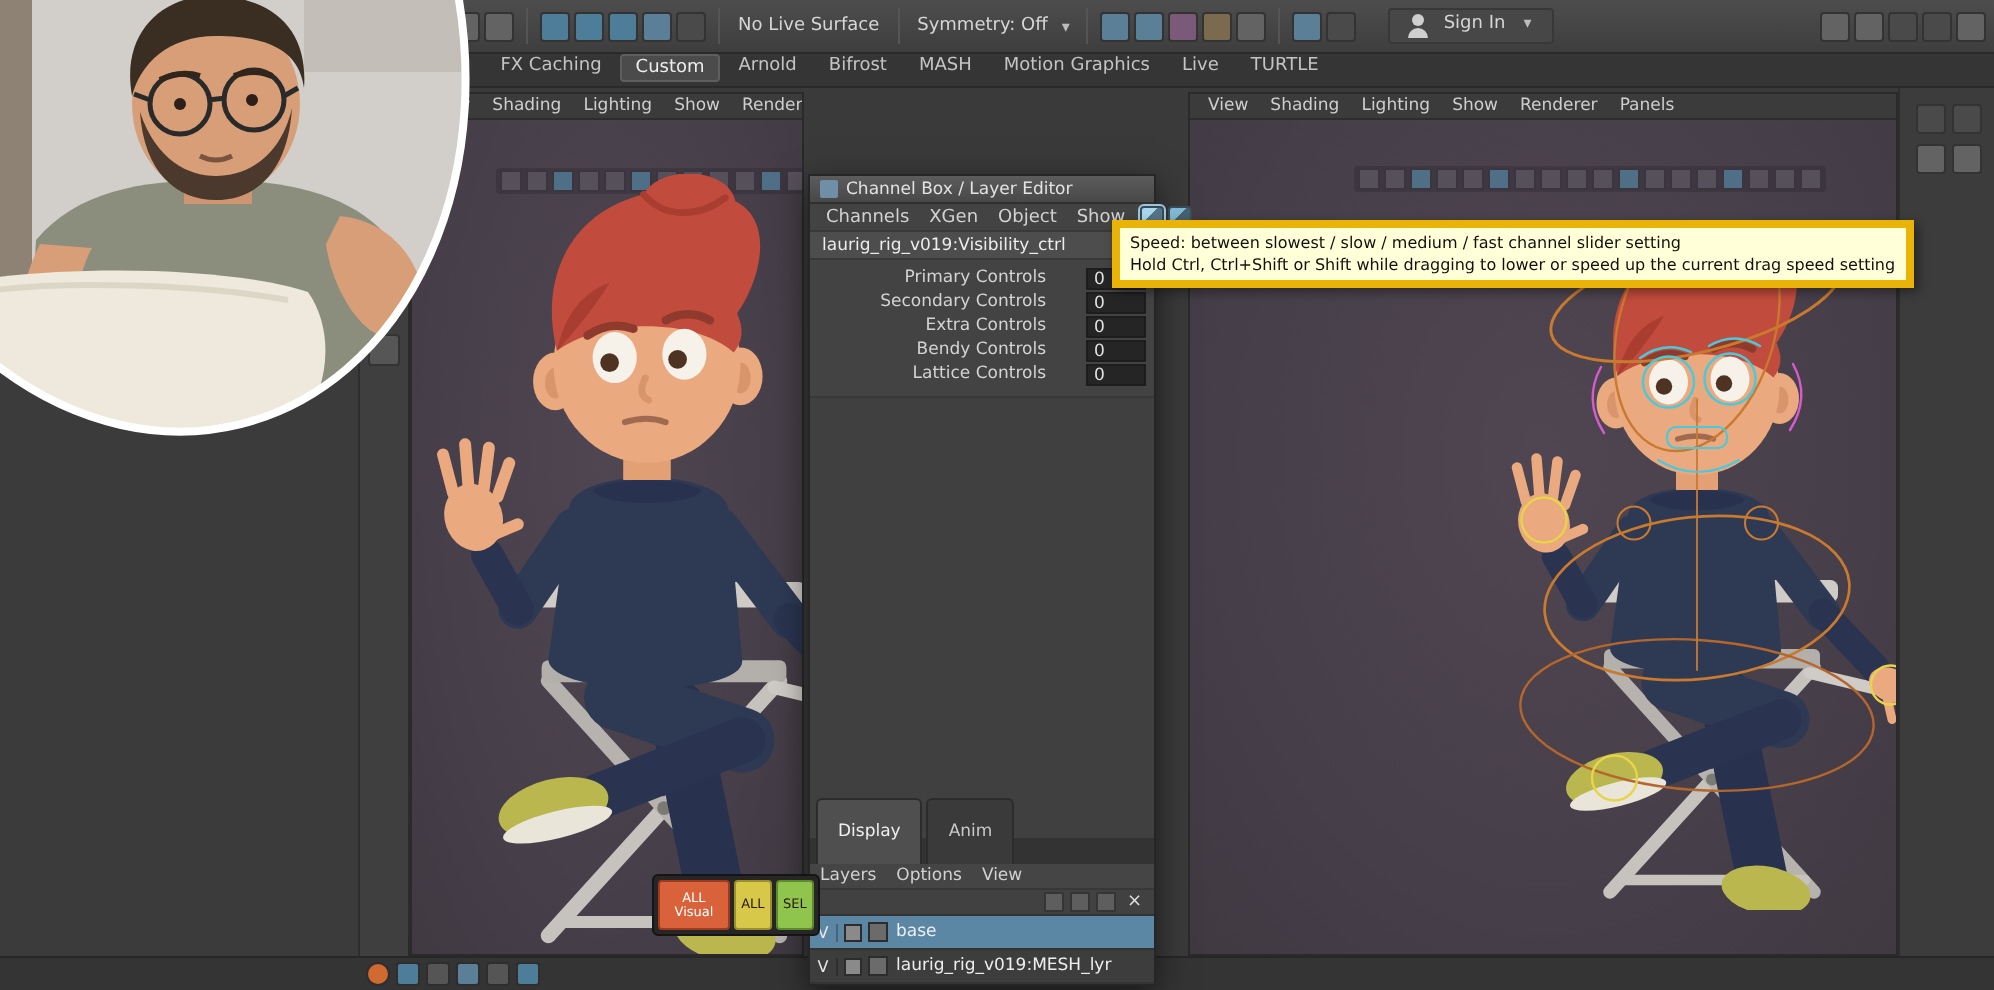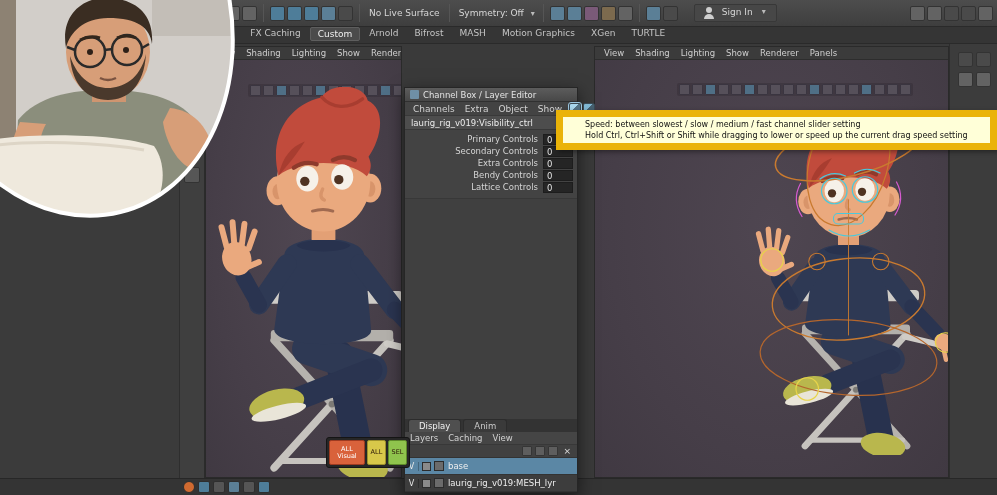--- a/index.html
+++ b/index.html
@@ -51,40 +51,40 @@
   .cb-title{height:14px;background:linear-gradient(#5c5c5c,#484848);border-bottom:1px solid #303030;display:flex;align-items:center;gap:4px;padding:5px 5px}
   .cb-title .mini{width:9px;height:9px;background:#6f8fa6;border-radius:1px;flex:none}
   .cb-title span{font-size:8.5px;color:#e3e3e3;white-space:nowrap}
   .cb-menus{height:14px;display:flex;align-items:center;padding:0 3px;border-bottom:1px solid #393939}
   .cb-menus .m{font-size:9px;color:#d2d2d2;padding:0 5px}
   .cb-menus .mi{width:12px;height:12px;border-radius:2px;margin-left:2px;background:linear-gradient(135deg,#7fb6d2 40%,#46606f 40%);border:1px solid #3a4a54;flex:none}
   .cb-menus .mi.hover{outline:1px solid #9cc6de;background:linear-gradient(135deg,#a8d6ec 40%,#557486 40%)}
   .cb-object{height:14px;background:#4d4d4d;border-bottom:1px solid #383838;font-size:8.5px;color:#ececec;line-height:14px;padding-left:6px;white-space:nowrap;overflow:hidden}
   .cb-attrs{padding:3px 4px 5px 0}
   .cb-row{display:flex;align-items:center;height:12px}
-  .cb-label{flex:1;text-align:right;font-size:8.5px;color:#d4d4d4;padding-right:5px;white-space:nowrap}
+  .cb-label{flex:1;text-align:right;font-size:8.5px;color:#d4d4d4;padding-right:20px;white-space:nowrap}
   .cb-val{width:30px;height:11px;background:#252525;border:1px solid #1d1d1d;font-size:8.5px;color:#e2e2e2;line-height:10px;padding-left:3px;flex:none}
   .cb-empty{flex:1;background:#404040;border-top:1px solid #383838}
   .le-tabs{height:13px;background:#333;display:flex;align-items:flex-end;gap:2px;padding-left:3px}
-  .le-tab{font-size:8.5px;color:#c9c9c9;padding:1px 10px;background:#3a3a3a;border:1px solid #2c2c2c;border-bottom:none;border-radius:3px 3px 0 0}
+  .le-tab{font-size:8.5px;color:#c9c9c9;padding:11px 10px;background:#3a3a3a;border:1px solid #2c2c2c;border-bottom:none;border-radius:3px 3px 0 0}
   .le-tab.active{background:#4f4f4f;color:#f0f0f0}
   .le-menus{height:13px;background:#454545;display:flex;align-items:center;border-bottom:1px solid #383838}
   .le-menus span{font-size:8.5px;color:#d2d2d2;padding:0 5px}
   .le-toolbar{height:13px;background:#414141;display:flex;align-items:center;justify-content:flex-end;gap:3px;padding-right:4px;border-bottom:1px solid #333}
   .le-toolbar .li{width:10px;height:10px;background:#5e5e5e;border:1px solid #353535;border-radius:1px;flex:none}
   .le-close{font-size:9px;color:#ddd;padding:0 2px;line-height:10px}
   .layer-row{height:17px;display:flex;align-items:center;background:#3d3d3d;border-bottom:1px solid #333}
   .layer-row.selected{background:#5b87a5;color:#fff}
   .lv{width:14px;text-align:center;font-size:8px;color:#e8e8e8;border-right:1px solid rgba(0,0,0,.25)}
   .ltype{width:9px;height:9px;background:#8a8a8a;border:1px solid #2c2c2c;margin:0 3px;flex:none}
   .lswatch{width:10px;height:10px;background:#6b6b6b;border:1px solid #2c2c2c;margin-right:4px;flex:none}
   .lname{font-size:8.5px;white-space:nowrap;overflow:hidden;color:#eee}
 
   
-  .tooltip{position:absolute;left:556px;top:110px;background:#ffffd8;border:7px solid #eab308;box-shadow:2px 2px 5px rgba(0,0,0,.4);padding:2px 22px;z-index:70}
+  .tooltip{position:absolute;left:556px;top:110px;background:#ffffd8;border:4px solid #eab308;box-shadow:2px 2px 5px rgba(0,0,0,.4);padding:2px 5px;z-index:70}
   .tooltip div{font-size:8px;color:#111;white-space:nowrap;line-height:11px}
 
   
   .picker{position:absolute;left:326px;top:437px;width:84px;height:31px;background:#262626;border:1px solid #151515;border-radius:3px;display:flex;gap:2px;padding:2px;z-index:45}
   .pk{border:none;border-radius:2px;font-family:inherit;font-size:6.5px;line-height:7px;color:#2a1608;padding:0 1px;cursor:pointer}
   .pk-orange{flex:1.7;background:#d9623b;border:1px solid #9e3a20;color:#fff}
   .pk-yellow{flex:.8;background:#d8c84a;border:1px solid #9d902c}
   .pk-green{flex:.8;background:#8fc44d;border:1px solid #5d8a2a}
 
   
@@ -230,21 +230,21 @@
   <div class="shelftabs">
     <span class="shelftab">Animation</span>
     <span class="shelftab">Rendering</span>
     <span class="shelftab">FX</span>
     <span class="shelftab">FX Caching</span>
     <span class="shelftab active">Custom</span>
     <span class="shelftab">Arnold</span>
     <span class="shelftab">Bifrost</span>
     <span class="shelftab">MASH</span>
     <span class="shelftab">Motion Graphics</span>
-    <span class="shelftab">XGen</span>
+    <span class="shelftab">Live</span>
     <span class="shelftab">TURTLE</span>
   </div>
 
   <div class="leftpanel"></div>
   <div class="toolcol">
     <span class="tool"></span>
     <span class="tool"></span>
     <span class="tool"></span>
     <span class="tool"></span>
     <span class="tool"></span>
@@ -336,21 +336,21 @@
     <button class="pk pk-green">SEL</button>
   </div>
 
   <div class="cbox">
     <div class="cb-title">
       <span class="mini"></span>
       <span>Channel Box / Layer Editor</span>
     </div>
     <div class="cb-menus">
       <span class="m">Channels</span>
-      <span class="m">Extra</span>
+      <span class="m">XGen</span>
       <span class="m">Object</span>
       <span class="m">Show</span>
       <span class="push"></span>
       <span class="mi hover"></span>
       <span class="mi"></span>
     </div>
     <div class="cb-object">laurig_rig_v019:Visibility_ctrl</div>
     <div class="cb-attrs">
       <div class="cb-row">
         <span class="cb-label">Primary Controls</span>
@@ -373,21 +373,21 @@
         <span class="cb-val">0</span>
       </div>
     </div>
     <div class="cb-empty"></div>
     <div class="le-tabs">
       <span class="le-tab active">Display</span>
       <span class="le-tab">Anim</span>
     </div>
     <div class="le-menus">
       <span>Layers</span>
-      <span>Caching</span>
+      <span>Options</span>
       <span>View</span>
     </div>
     <div class="le-toolbar">
       <span class="li"></span>
       <span class="li"></span>
       <span class="li"></span>
       <span class="le-close">×</span>
     </div>
     <div class="layer-row selected">
       <span class="lv">V</span>

